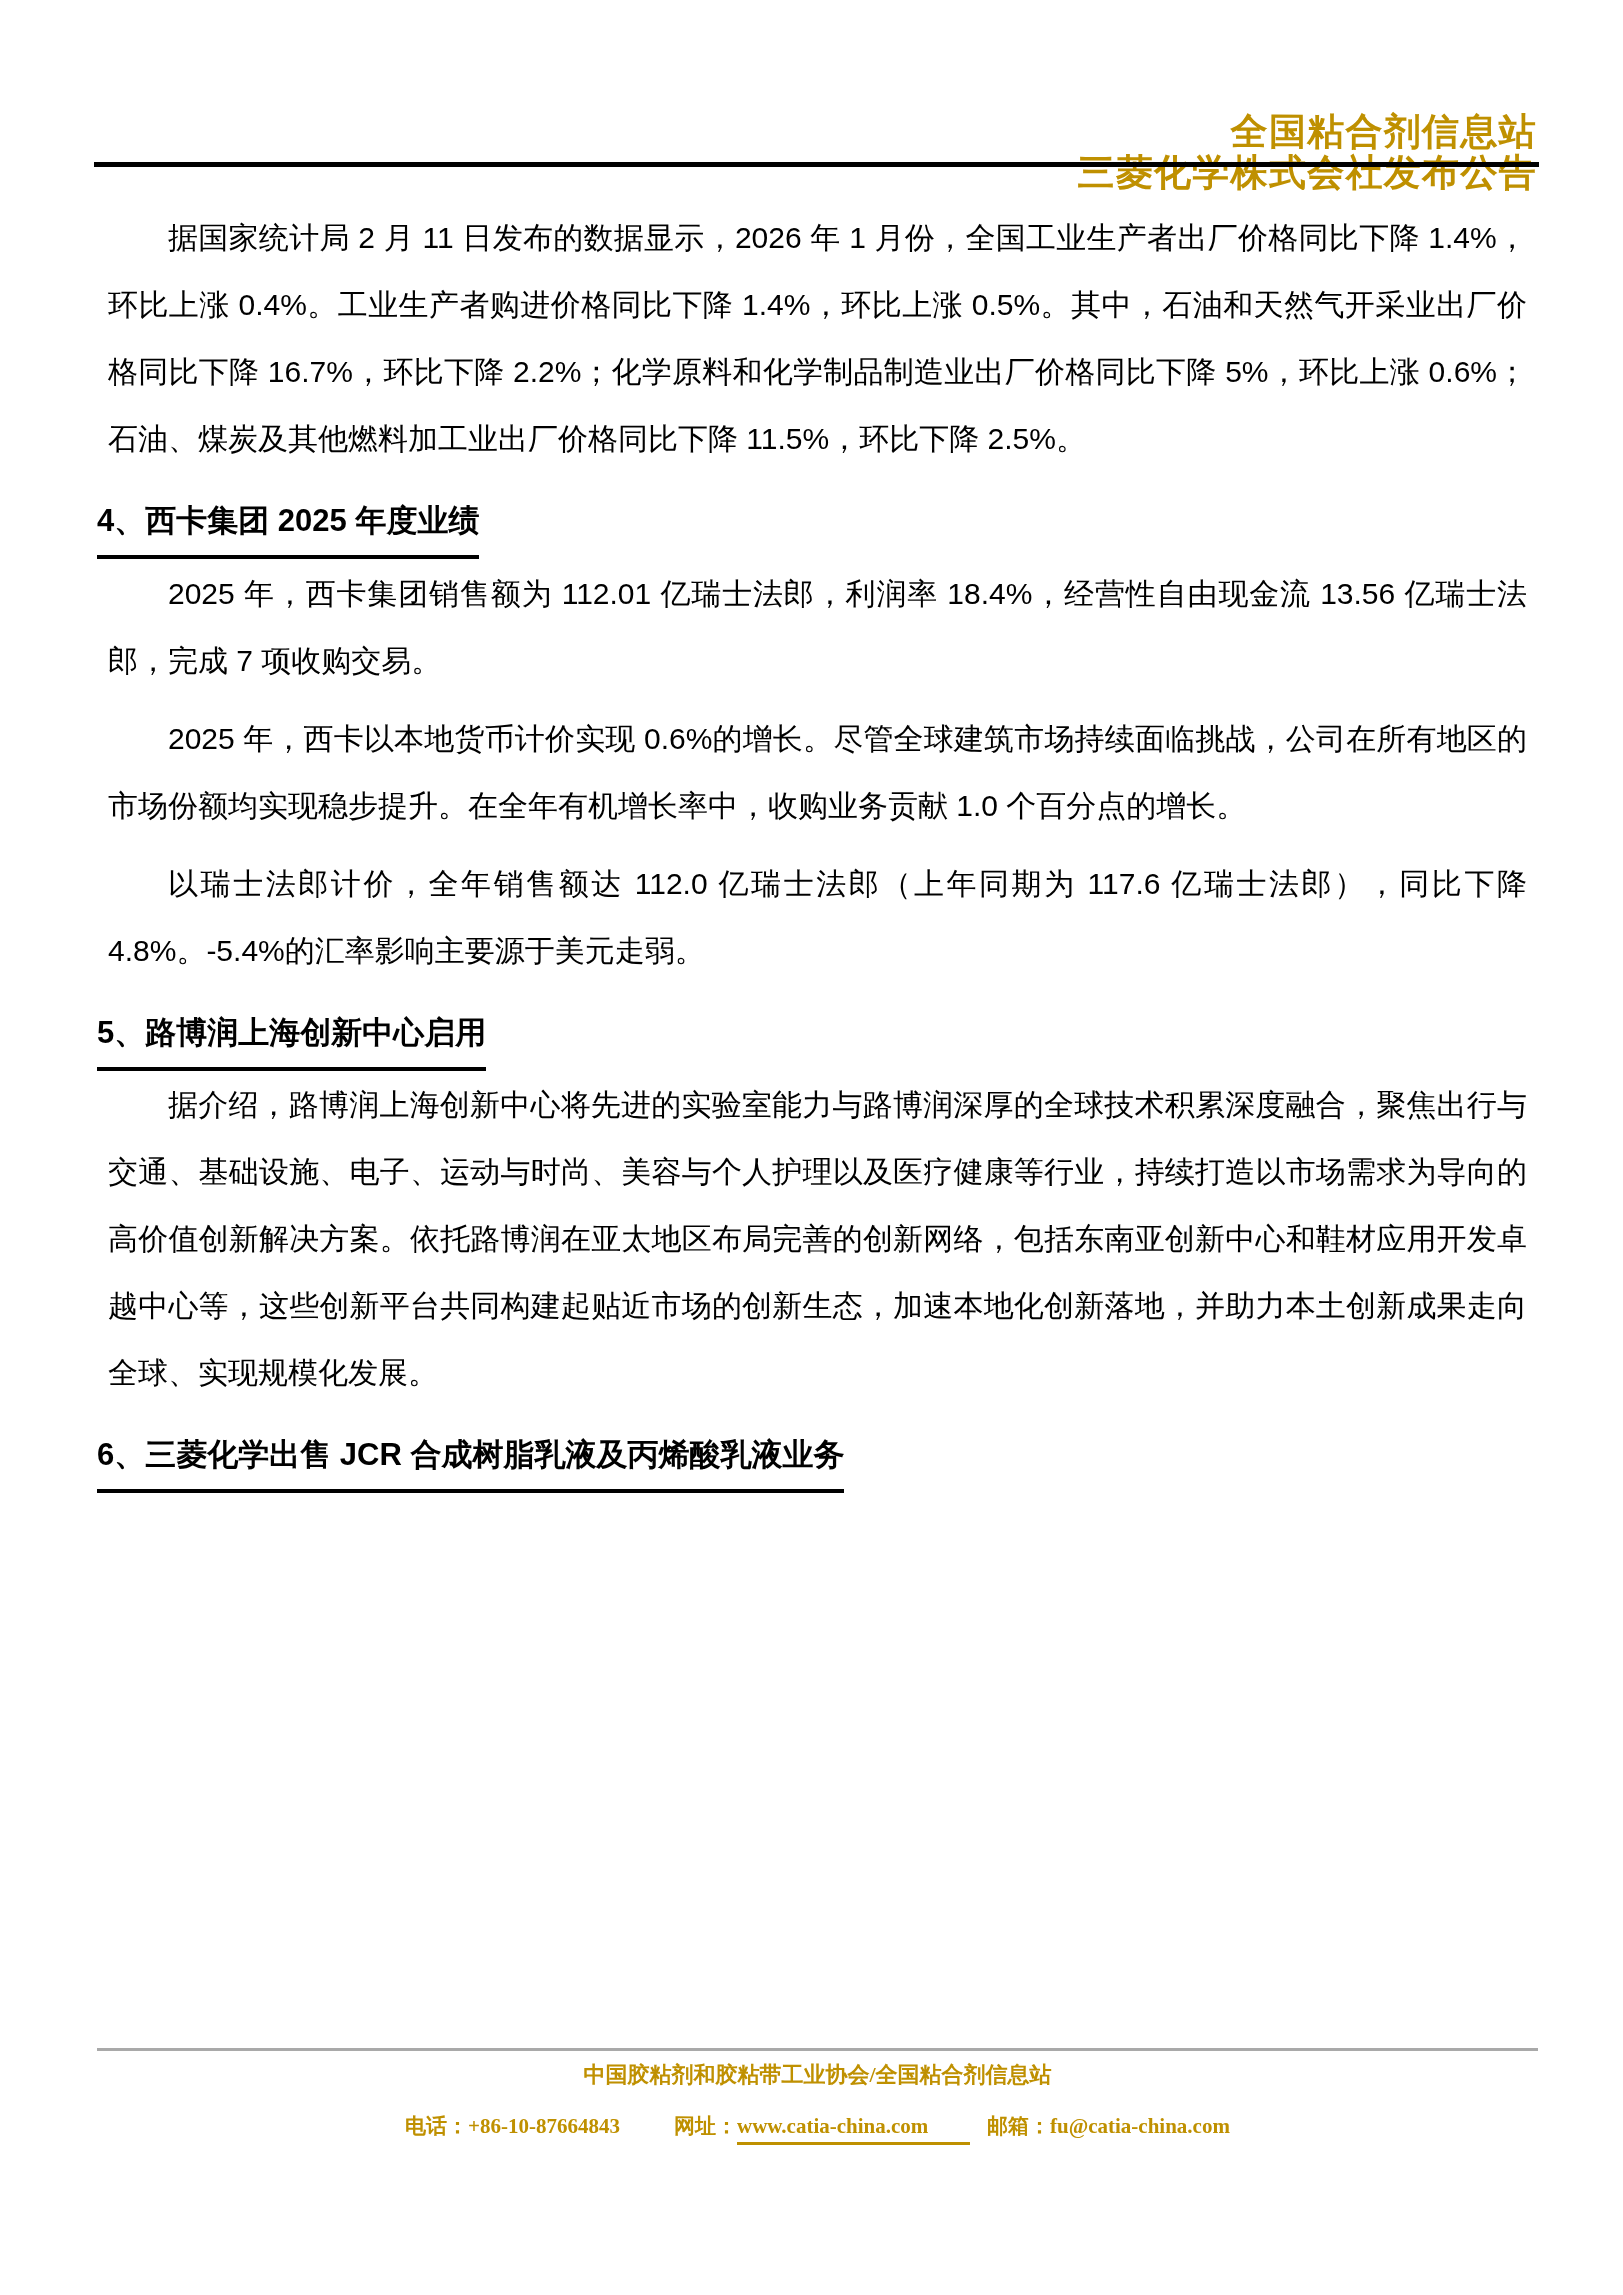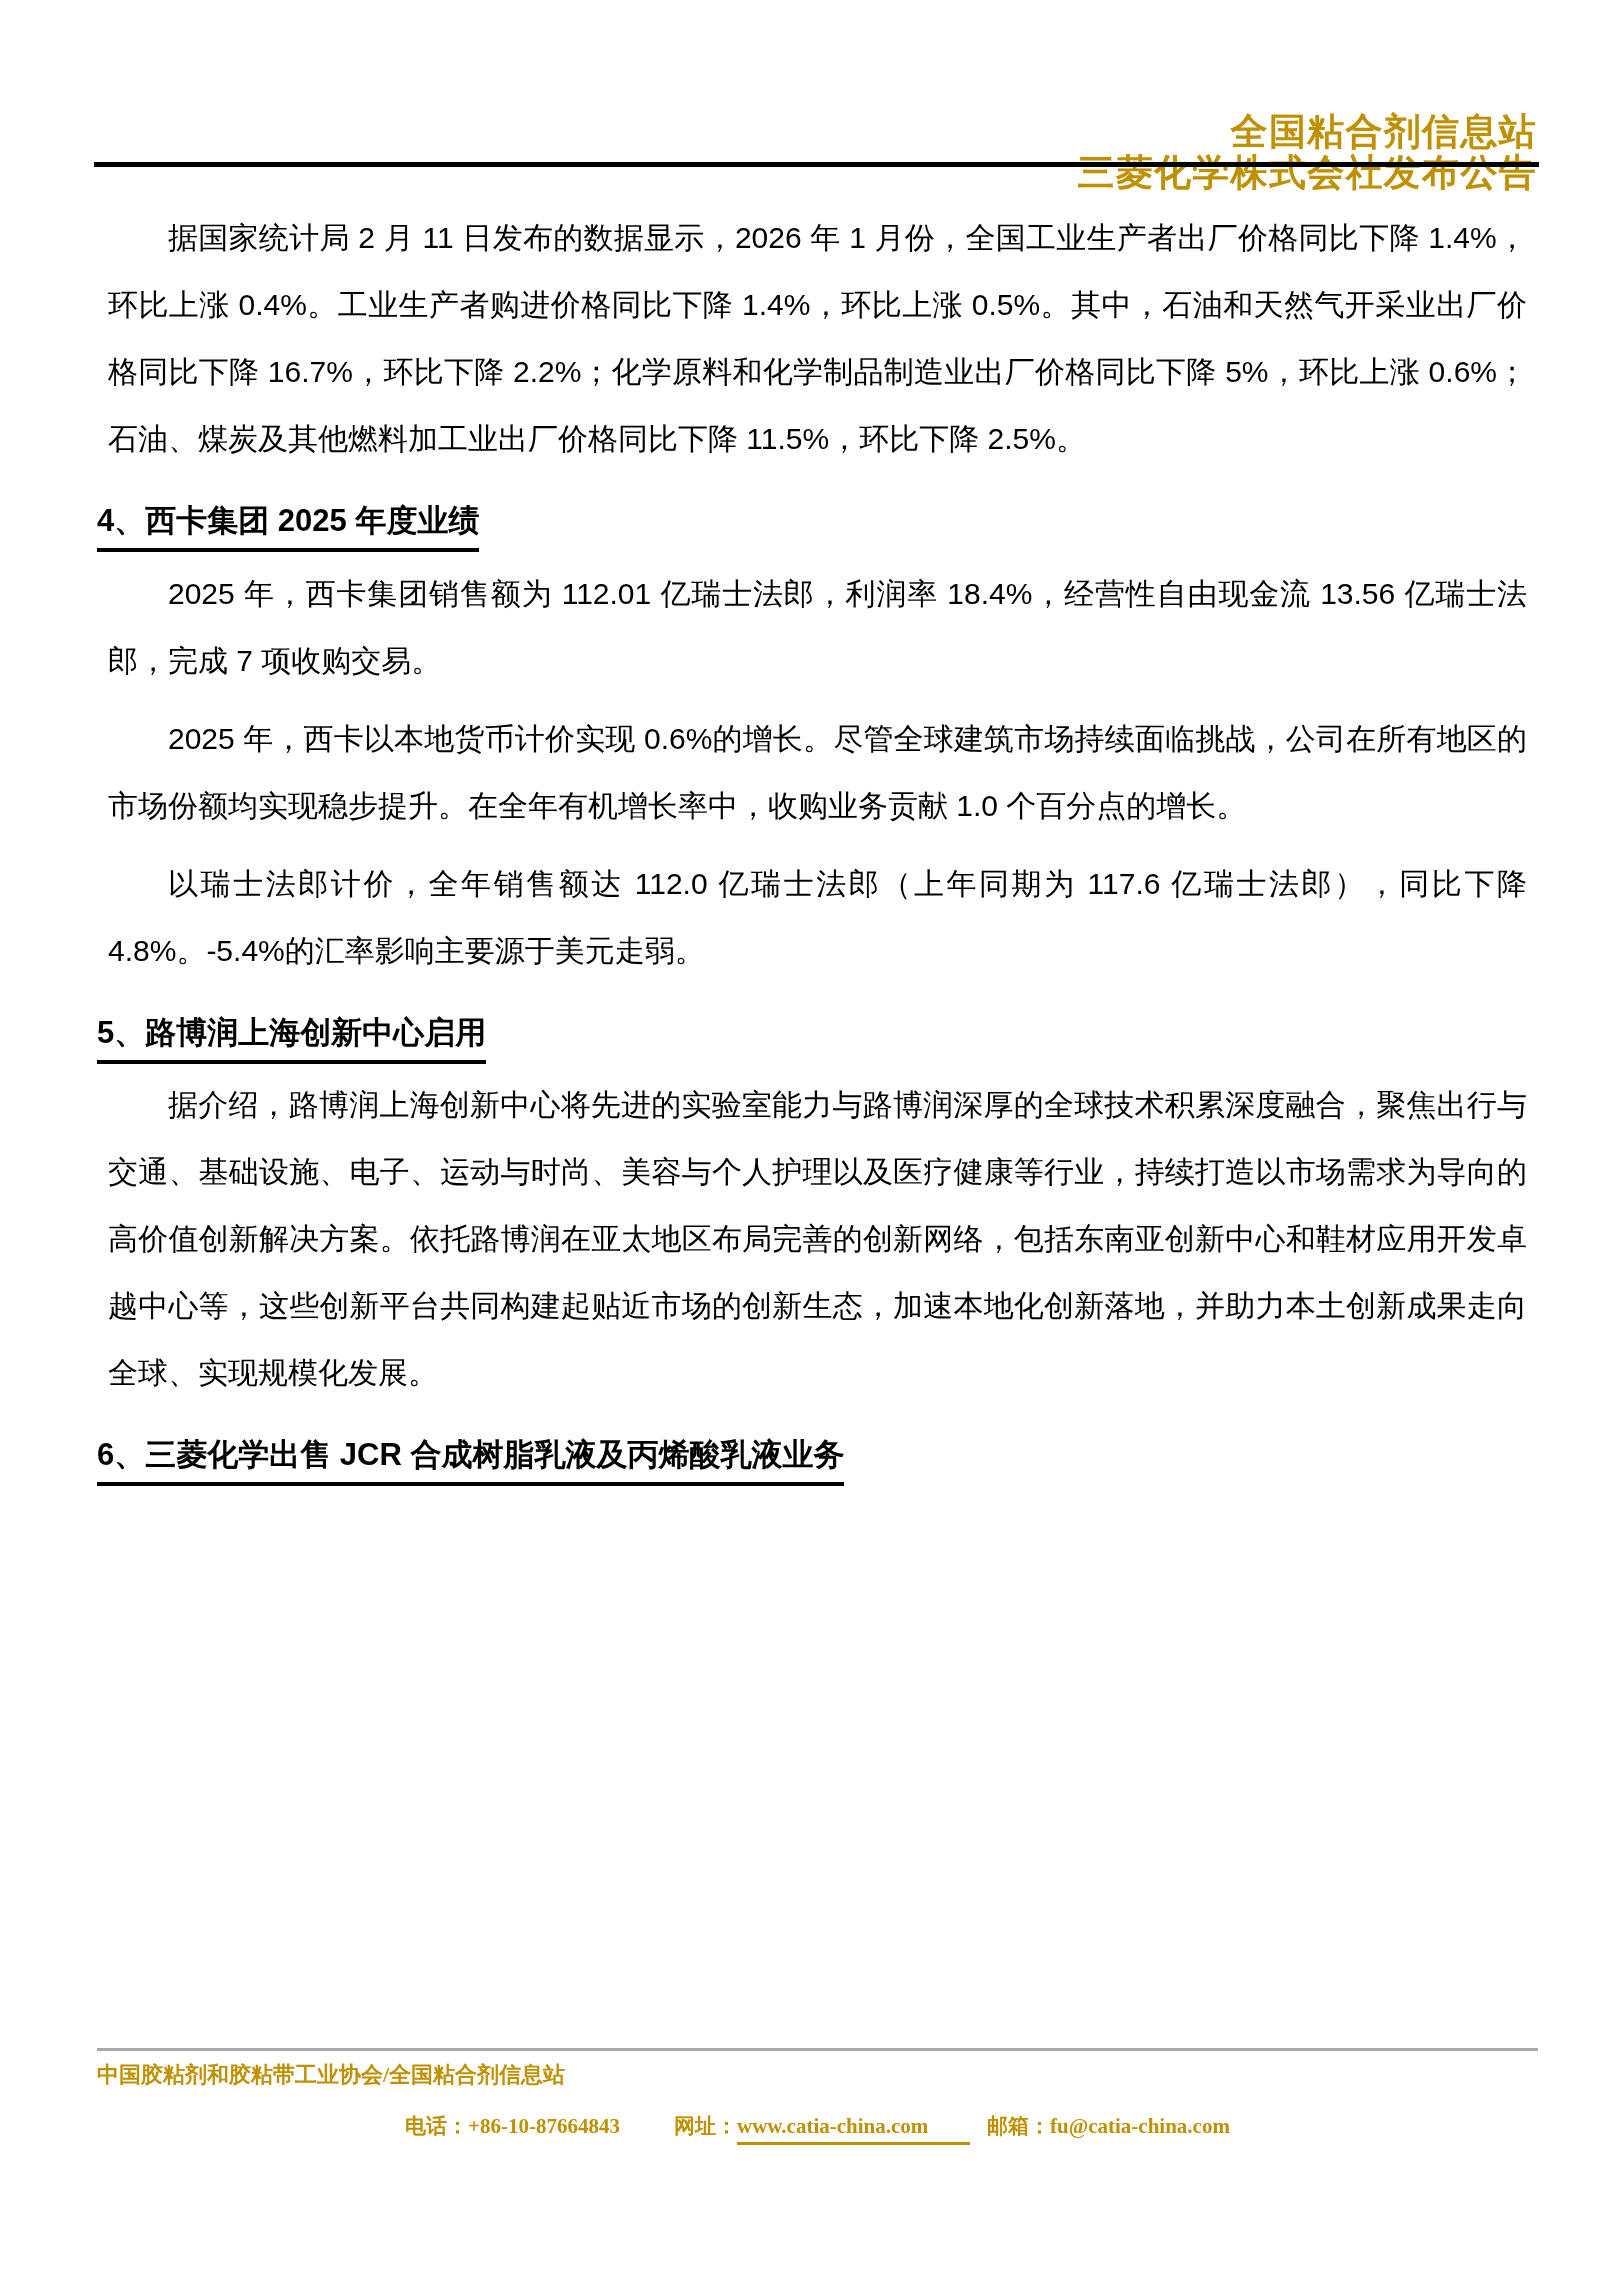--- a/index.html
+++ b/index.html
@@ -61,39 +61,39 @@
   }
   .heading {
     margin: 26px 0 16.7px 0;
     font-size: 31px;
     line-height: 45px;
     font-weight: 700;
     text-align: left;
   }
   .heading > span {
     border-bottom: 4.5px solid #000000;
-    padding-bottom: 10px;
+    padding-bottom: 17px;
   }
 
   
   .footer {
     position: absolute;
     top: 2048px;
     left: 97px;
     right: 85px;
     font-family: "Liberation Serif", serif;
     color: #BF9000;
   }
   .footer-rule {
     height: 3.2px;
     background: #A9A9A9;
   }
   .footer-org {
     margin-top: 10.3px;
-    text-align: left;
+    text-align: center;
     font-size: 22px;
     font-weight: 700;
     line-height: 28px;
   }
   .footer-contact {
     margin-top: 24px;
     text-align: center;
     font-size: 21px;
     font-weight: 700;
     line-height: 27px;

